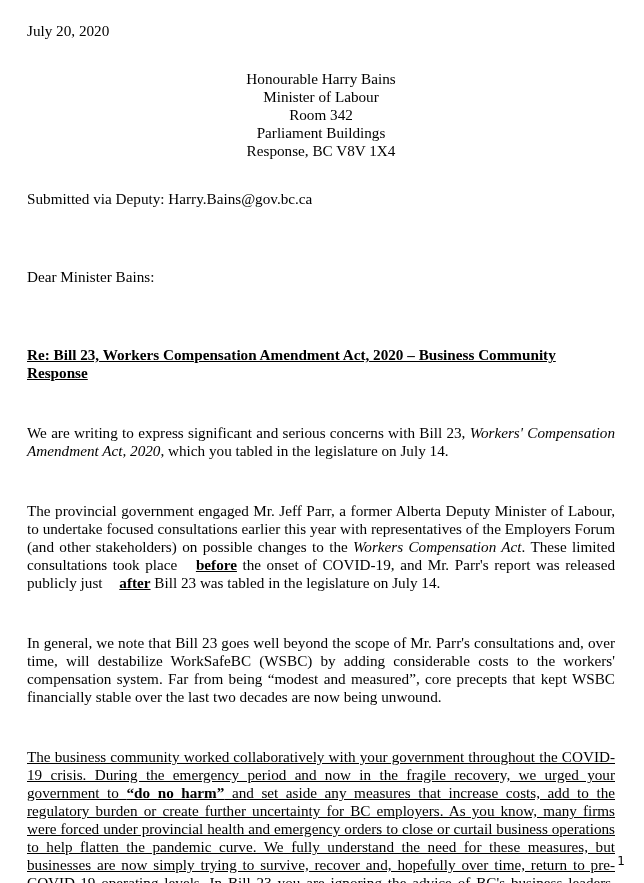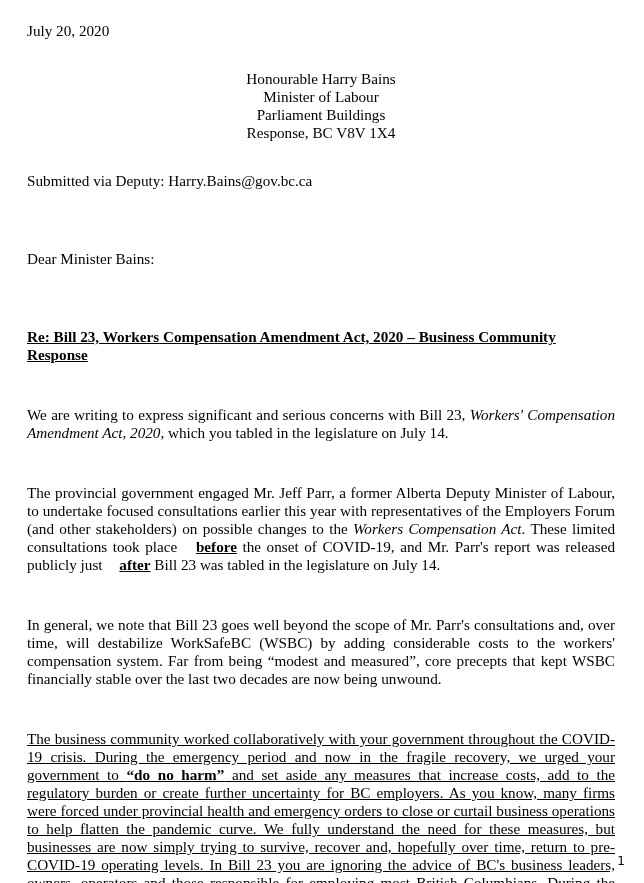--- a/index.html
+++ b/index.html
@@ -20,20 +20,21 @@
   </style>
 </head>
 <body>
 
 <div class="page">
   <div class="block">July 20, 2020</div>
   <div class="gap1"></div>
   <div>
     <div class="line">Honourable Harry Bains</div>
     <div class="line">Minister of Labour</div>
+    <div class="line">Room 342</div>
     <div class="line">Parliament Buildings</div>
     <div class="line">Response, BC V8V 1X4</div>
   </div>
   <div class="gap1"></div>
   <div class="block">Submitted via Deputy: Harry.Bains@gov.bc.ca</div>
   <div class="gap2"></div>
   <div class="block">Dear Minister Bains:</div>
   <div class="gap2"></div>
   <div class="block subject" style="width:560px;">Re:  Bill 23, Workers Compensation Amendment Act, 2020 – Business Community Response</div>
   <div class="gap1"></div>

